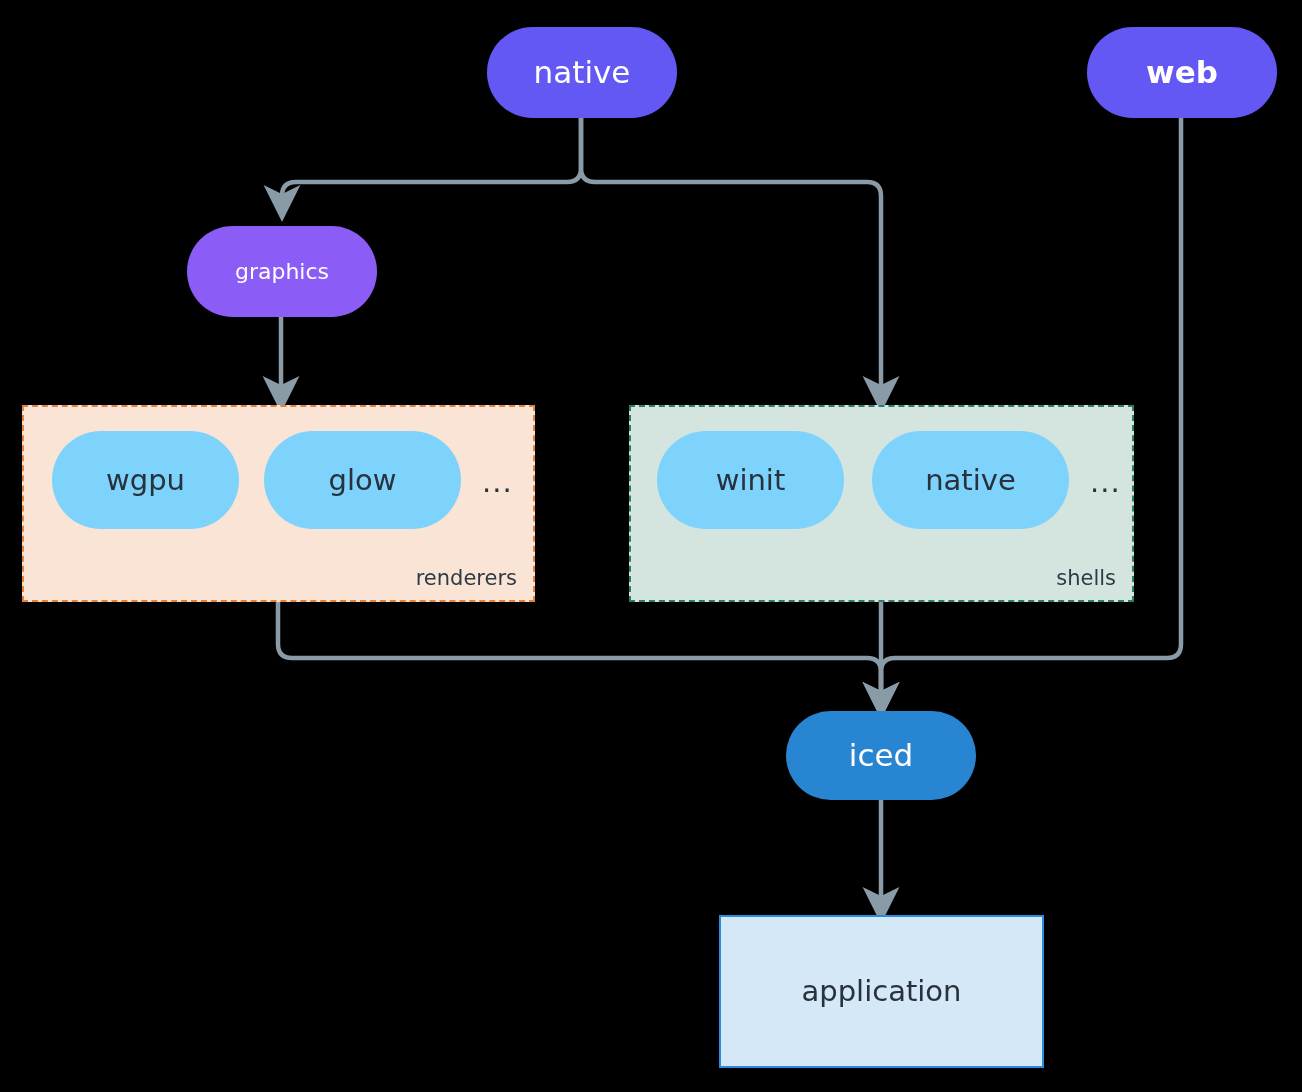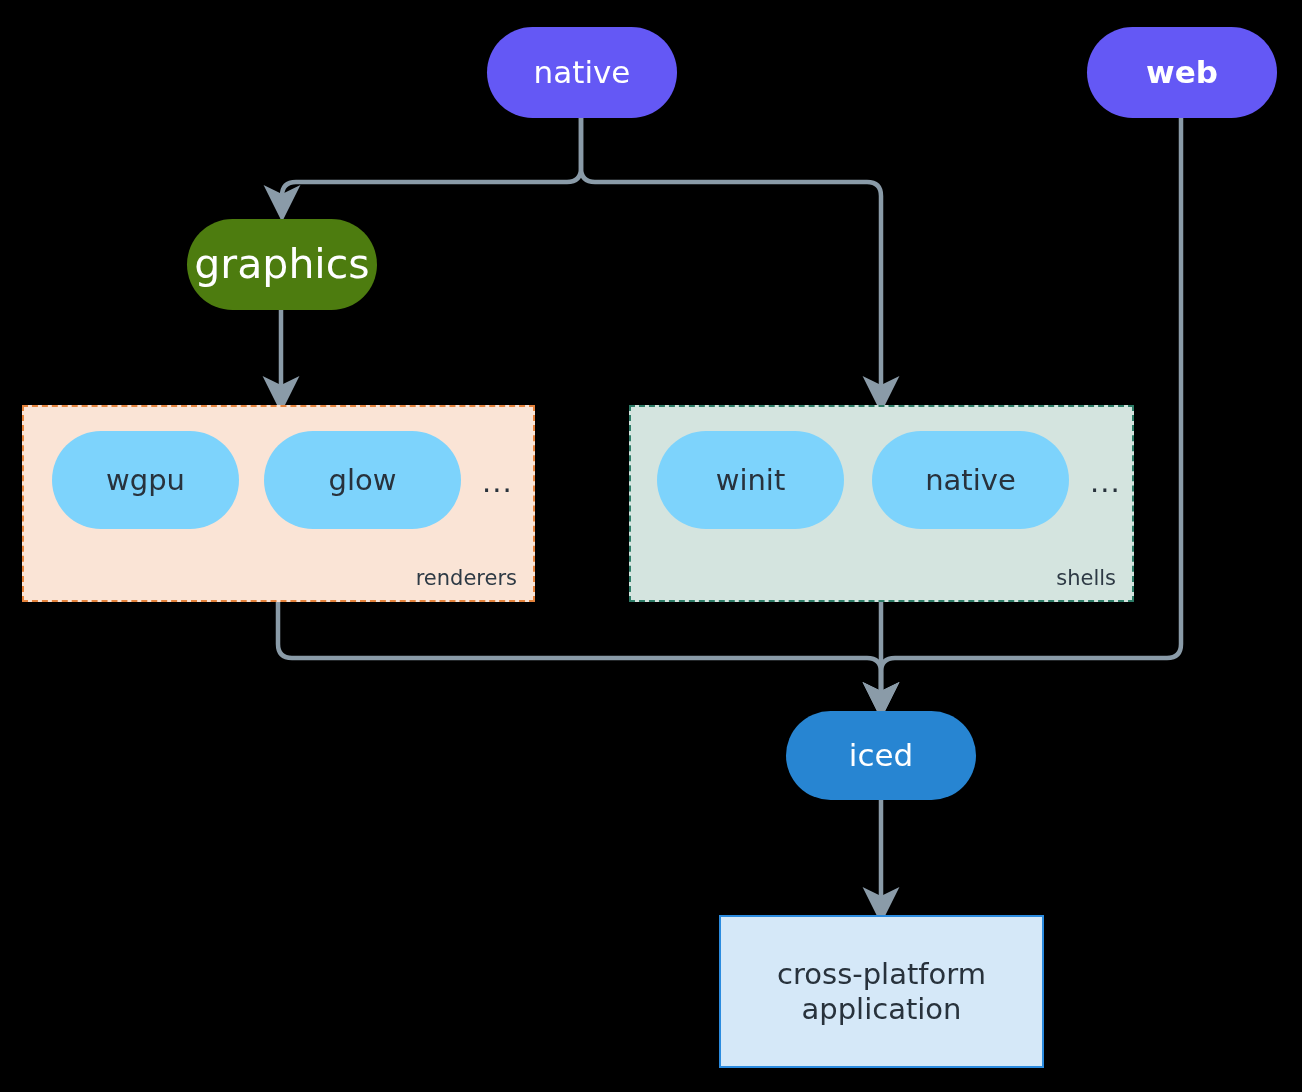--- a/index.html
+++ b/index.html
@@ -38,23 +38,24 @@
   
   .pill {
     border-radius: 999px;
   }
   .node-native, .node-web {
     background: #6458F5;
     color: #FFFFFF;
     font-size: 31px;
   }
   .node-graphics {
-    background: #4d7c0f;
+    background: #8b5cf6;
     color: #FFFFFF;
-    font-size: 41px;
+    font-size: 22px;
+    margin-top: 7px;
   }
   .node-iced {
     background: #2785D2;
     color: #ffffff;
     font-size: 31px;
   }
   
   .group {
     position: absolute;
     box-sizing: border-box;
@@ -163,17 +164,16 @@
     </div>
     <div class="ellipsis" style="left:459px; top:58px;">...</div>
     <div class="group-label">shells</div>
   </div>
 
   <div class="node pill node-iced" style="left:786px; top:711px; width:190px; height:89px;">
     <span>iced</span>
   </div>
 
   <div class="node node-app" style="left:719px; top:915px; width:325px; height:153px;">
-    <span class="line">cross-platform</span>
     <span class="line">application</span>
   </div>
 
 </div>
 
 </body></html>

